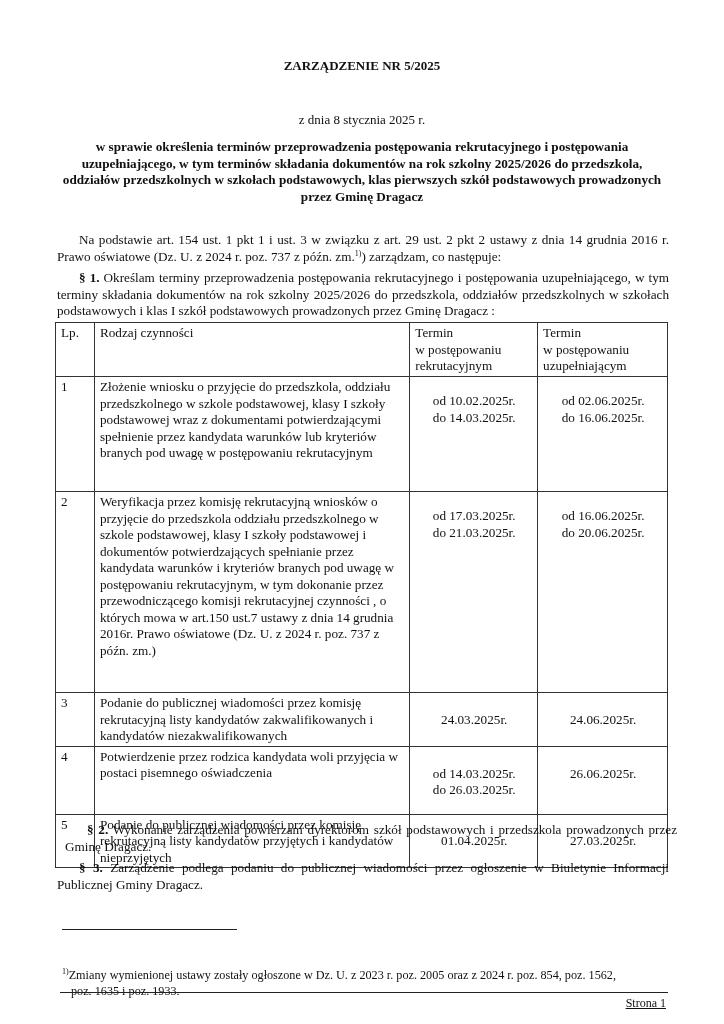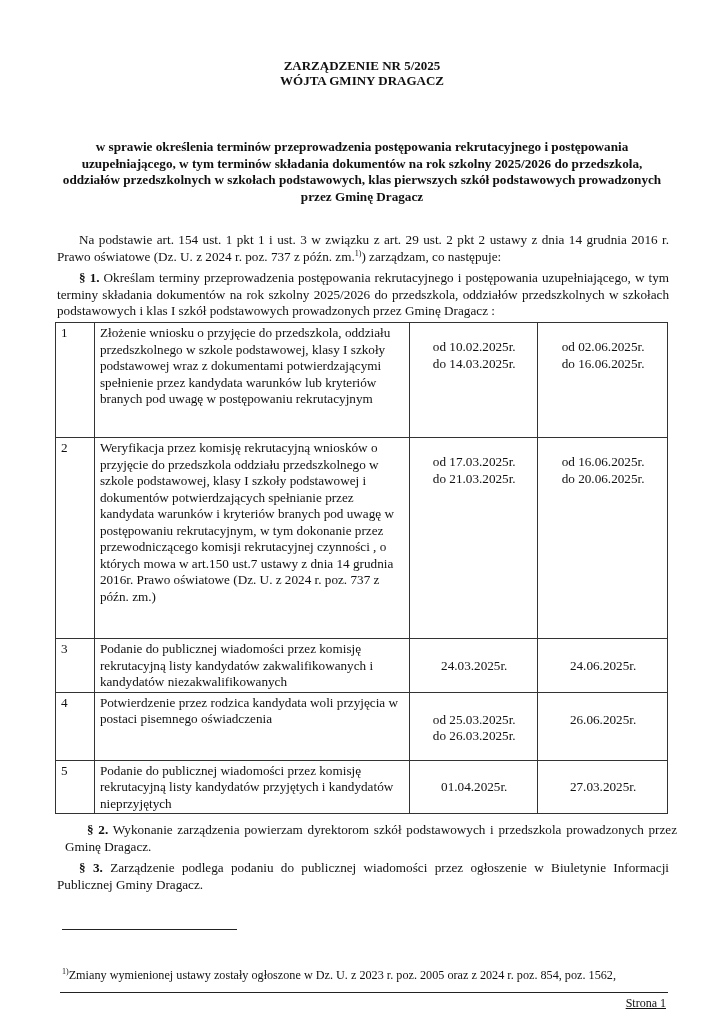--- a/index.html
+++ b/index.html
@@ -45,38 +45,52 @@
   .footer-id { position: absolute; left: 60px; top: 1036px; font-size: 10.5px; }
   .footer-page { position: absolute; right: 58px; top: 996px; font-size: 12px; text-decoration: underline; }
 </style>
 </head>
 <body>
 
 <div class="page">
 
   <div class="center title">
     <span class="line">ZARZĄDZENIE NR 5/2025</span>
-    <span class="line">WÓJTA GMINY DRAGACZ</span>
   </div>
 
+  <div class="center date">z dnia 8 stycznia 2025 r.</div>
 
   <div class="center subject">w sprawie określenia terminów przeprowadzenia postępowania rekrutacyjnego i postępowania uzupełniającego, w tym terminów składania dokumentów na rok szkolny 2025/2026 do przedszkola, oddziałów przedszkolnych w szkołach podstawowych, klas pierwszych szkół podstawowych prowadzonych przez Gminę Dragacz</div>
 
   <div class="para p-basis"><span class="indent"></span><span>Na podstawie art. 154 ust. 1 pkt 1 i ust. 3 w związku z art. 29 ust. 2 pkt 2 ustawy z dnia 14 grudnia 2016 r. Prawo oświatowe (Dz. U. z 2024 r. poz. 737 z późn. zm.</span><sup>1)</sup><span>) zarządzam, co następuje:</span></div>
 
   <div class="para p-s1"><span class="indent"></span><b>§ 1.</b> <span>Określam terminy przeprowadzenia postępowania rekrutacyjnego i postępowania uzupełniającego, w tym terminy składania dokumentów na rok szkolny 2025/2026 do przedszkola, oddziałów przedszkolnych w szkołach podstawowych i klas I szkół podstawowych prowadzonych przez Gminę Dragacz :</span></div>
 
   <table class="sched">
     <colgroup>
         <col class="c-lp">
         <col class="c-act">
         <col class="c-rek">
         <col class="c-uzu">
       </colgroup>
     <tbody>
+        <tr class="h-row">
+      <td>Lp.</td>
+      <td>Rodzaj czynności</td>
+      <td>
+        <span class="line">Termin</span>
+        <span class="line">w postępowaniu</span>
+        <span class="line">rekrutacyjnym</span>
+      </td>
+      <td>
+        <span class="line">Termin</span>
+        <span class="line">w postępowaniu</span>
+        <span class="line">uzupełniającym</span>
+      </td>
+    </tr>
     <tr class="r1">
       <td>1</td>
       <td>Złożenie wniosku o przyjęcie do przedszkola, oddziału przedszkolnego w szkole podstawowej, klasy I szkoły podstawowej wraz z dokumentami potwierdzającymi spełnienie przez kandydata warunków lub kryteriów branych pod uwagę w postępowaniu rekrutacyjnym</td>
       <td class="dates pad-top">
         <span class="line">od 10.02.2025r.</span>
         <span class="line">do 14.03.2025r.</span>
       </td>
       <td class="dates pad-top">
         <span class="line">od 02.06.2025r.</span>
         <span class="line">do 16.06.2025r.</span>
@@ -101,21 +115,21 @@
         <span class="line">24.03.2025r.</span>
       </td>
       <td class="dates mid">
         <span class="line">24.06.2025r.</span>
       </td>
     </tr>
     <tr class="r4">
       <td>4</td>
       <td>Potwierdzenie przez rodzica kandydata woli przyjęcia w postaci pisemnego oświadczenia</td>
       <td class="dates pad-top4">
-        <span class="line">od 25.03.2025r.</span>
+        <span class="line">od 14.03.2025r.</span>
         <span class="line">do 26.03.2025r.</span>
       </td>
       <td class="dates pad-top4">
         <span class="line">26.06.2025r.</span>
       </td>
     </tr>
     <tr class="r5">
       <td>5</td>
       <td>Podanie do publicznej wiadomości przez komisję rekrutacyjną listy kandydatów przyjętych i kandydatów nieprzyjętych</td>
       <td class="dates mid">
@@ -128,19 +142,20 @@
   </tbody>
     </table>
 
   <div class="para p-s2"><span class="indent"></span><b>§ 2.</b> <span>Wykonanie zarządzenia powierzam dyrektorom szkół podstawowych i przedszkola prowadzonych przez Gminę Dragacz.</span></div>
 
   <div class="para p-s3"><span class="indent"></span><b>§ 3.</b> <span>Zarządzenie podlega podaniu do publicznej wiadomości przez ogłoszenie w Biuletynie Informacji Publicznej Gminy Dragacz.</span></div>
 
   <div class="fn-rule"></div>
   <div class="footnote">
     <sup>1)</sup><span>Zmiany wymienionej ustawy zostały ogłoszone w Dz. U. z 2023 r. poz. 2005 oraz z 2024 r. poz. 854, poz. 1562,</span>
+    <span class="cont">poz. 1635 i poz. 1933.</span>
   </div>
 
   <div class="footer-rule"></div>
   <div class="footer-id">Id: 35C4A705-6D19-49B7-8628-5705BABF978B. Podpisany</div>
   <div class="footer-page">Strona 1</div>
 
 </div>
 
 </body></html>

